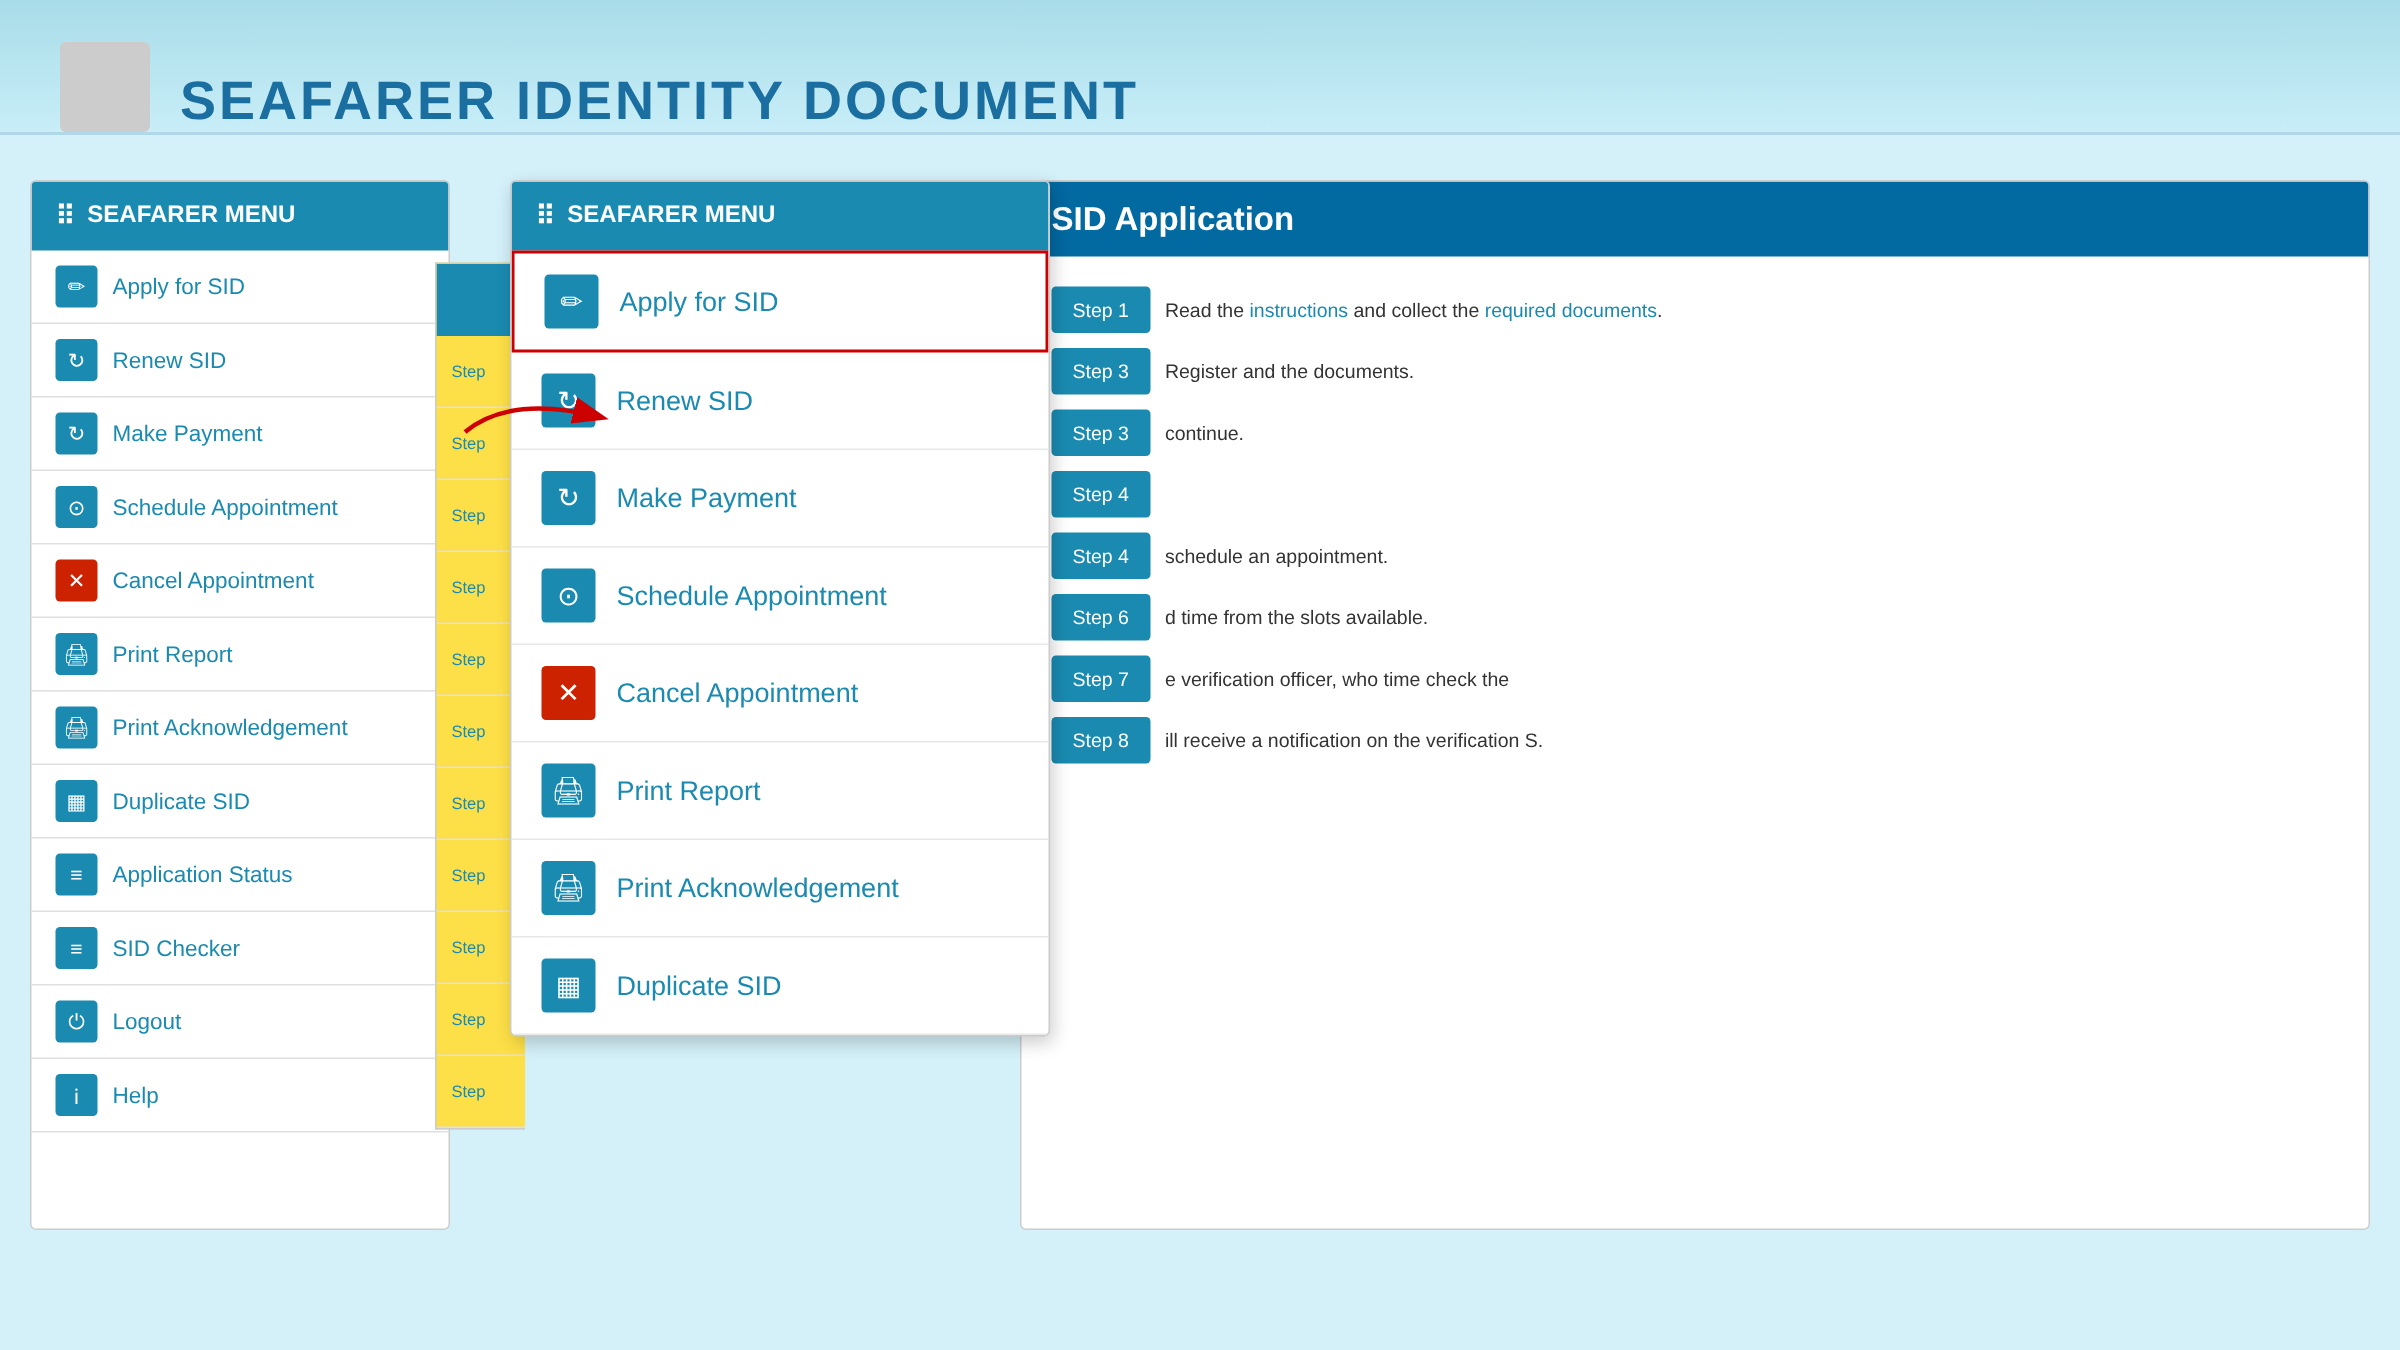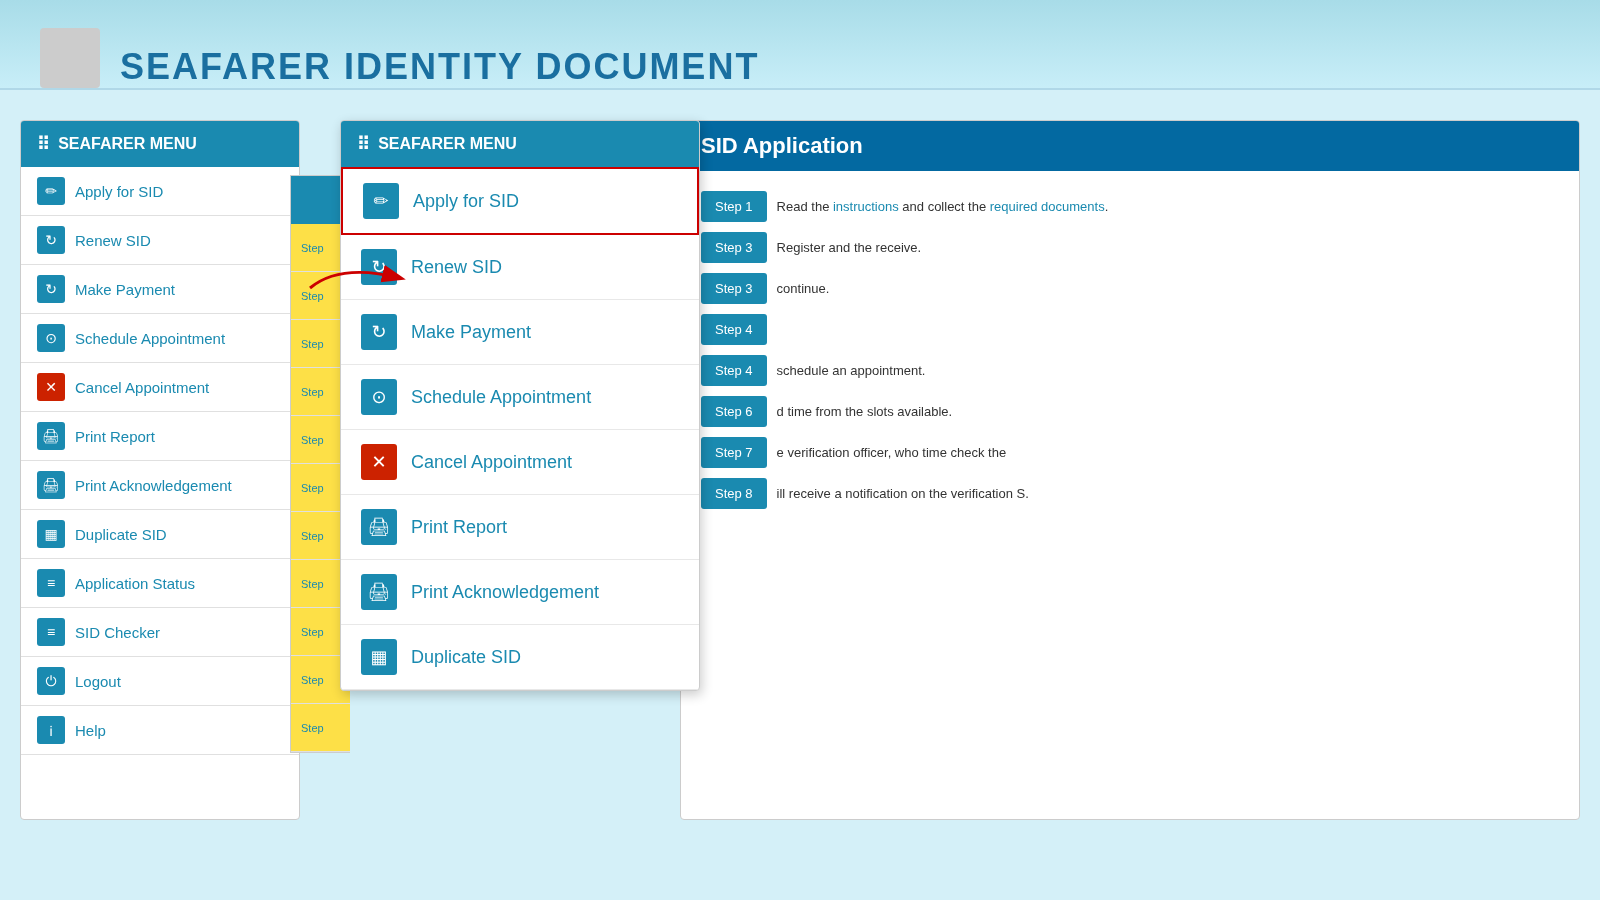--- a/index.html
+++ b/index.html
@@ -386,21 +386,21 @@
     <div class="content-header">
       <span>SID Application</span>
     </div>
     <div class="content-body">
       <div class="step-row">
         <button class="step-btn">Step 1</button>
         <span class="step-text">Read the <a>instructions</a> and collect the <a>required documents</a>.</span>
       </div>
       <div class="step-row">
         <button class="step-btn">Step 3</button>
-        <span class="step-text">Register and the receive.</span>
+        <span class="step-text">Register and the documents.</span>
       </div>
       <div class="step-row">
         <button class="step-btn">Step 3</button>
         <span class="step-text">continue.</span>
       </div>
       <div class="step-row">
         <button class="step-btn">Step 4</button>
         <span class="step-text"></span>
       </div>
       <div class="step-row">

